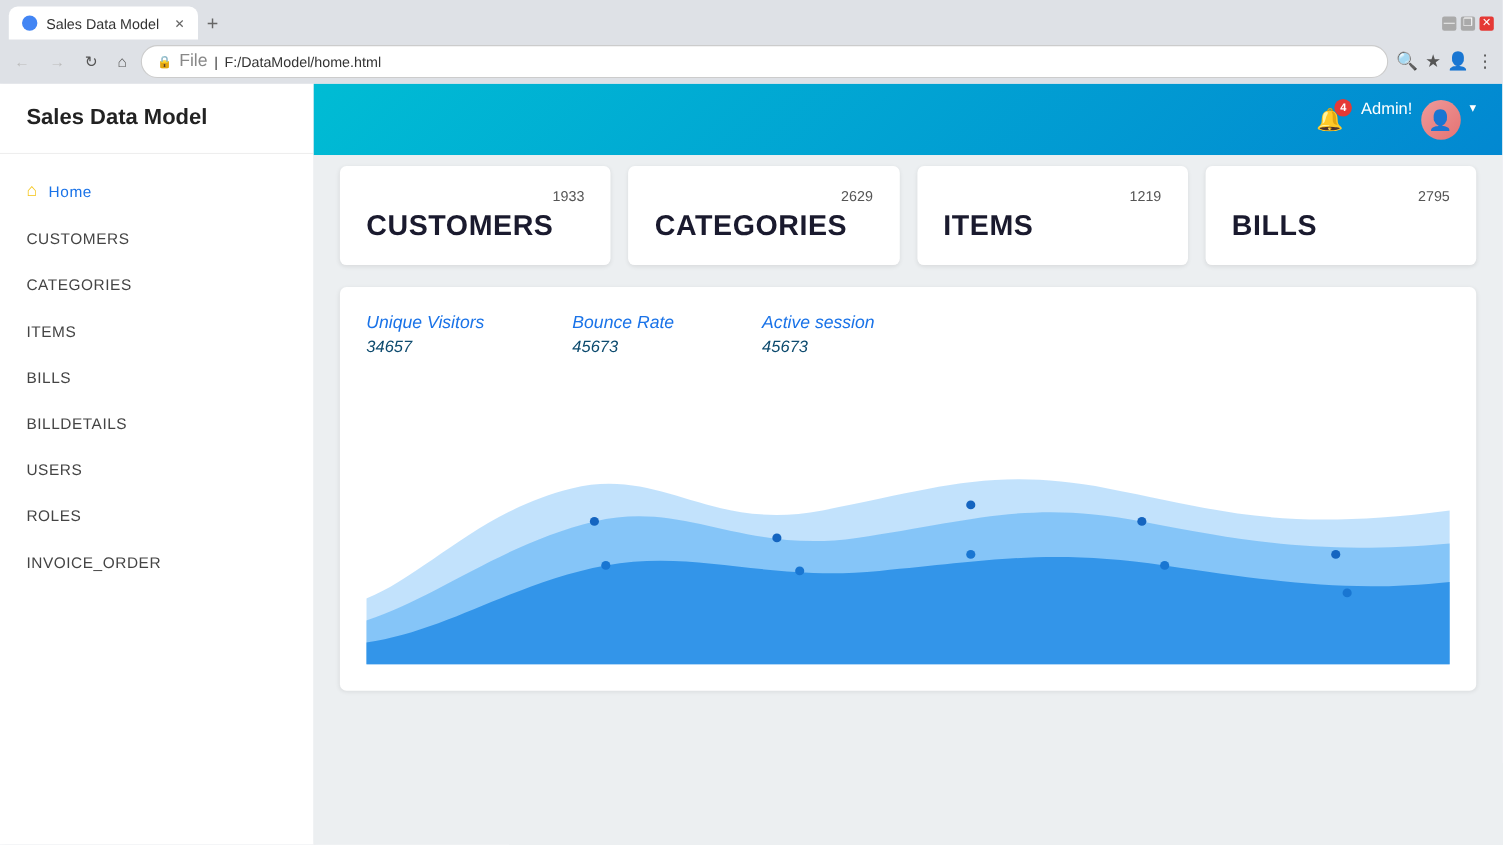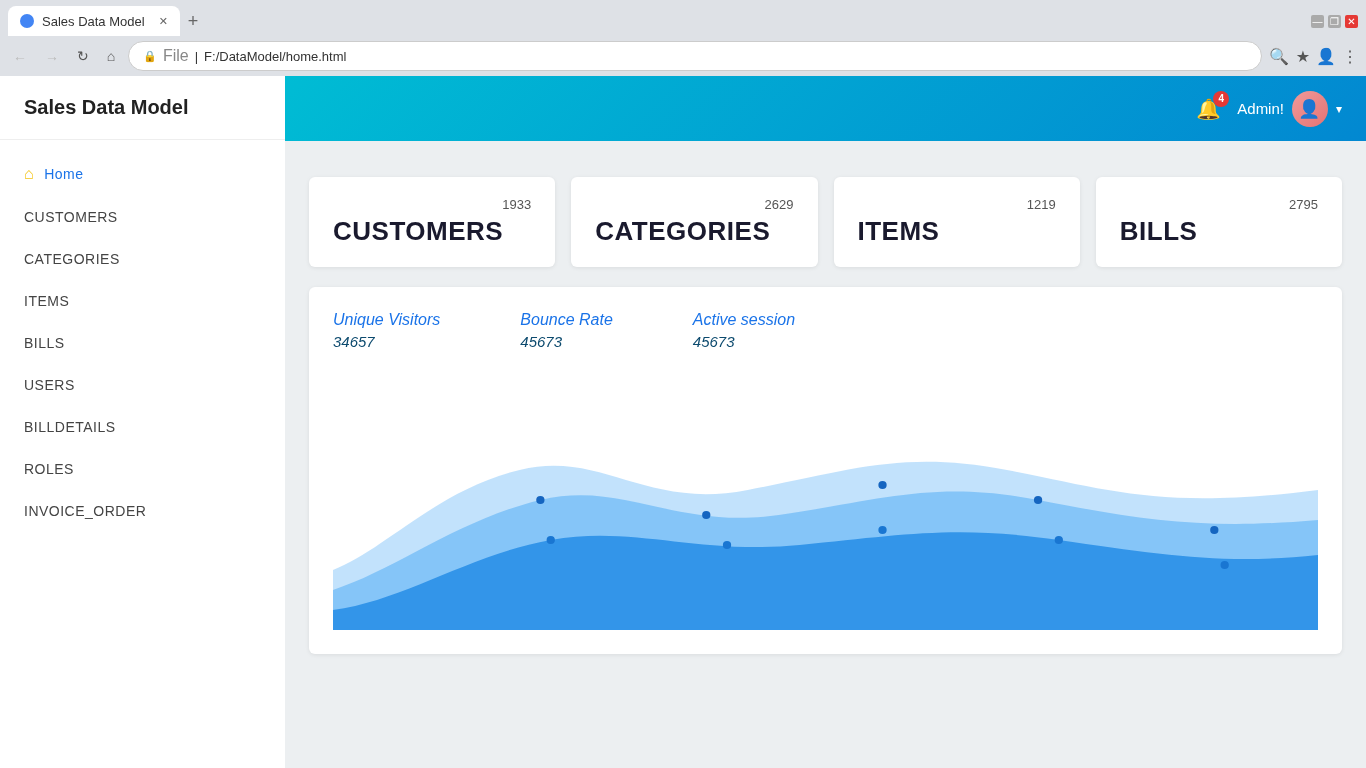--- a/index.html
+++ b/index.html
@@ -192,21 +192,21 @@
       width: 16px;
       height: 16px;
       font-size: 10px;
       display: flex;
       align-items: center;
       justify-content: center;
       font-weight: bold;
     }
     .header-user {
       display: flex;
-      align-items: center;
+      align-items: flex-start;
       gap: 8px;
       cursor: pointer;
       color: white;
     }
     .user-name { font-size: 15px; font-weight: 500; }
     .avatar-icon {
       width: 36px;
       height: 36px;
       border-radius: 50%;
       background: linear-gradient(135deg, #ef9a9a, #e57373);
@@ -214,21 +214,21 @@
       align-items: center;
       justify-content: center;
       font-size: 18px;
       color: white;
     }
     .header-dropdown { color: white; font-size: 12px; }
 
     
     .content {
       flex: 1;
-      padding: 36px 24px;
+      padding: 10px 24px;
       overflow-y: auto;
       background: #eceff1;
     }
 
     
     .stats-row {
       display: grid;
       grid-template-columns: repeat(4, 1fr);
       gap: 16px;
       margin-bottom: 20px;
@@ -339,24 +339,24 @@
       <div class="sidebar-item">
         <span>CATEGORIES</span>
       </div>
       <div class="sidebar-item">
         <span>ITEMS</span>
       </div>
       <div class="sidebar-item">
         <span>BILLS</span>
       </div>
       <div class="sidebar-item">
+        <span>BILLDETAILS</span>
+      </div>
+      <div class="sidebar-item">
         <span>USERS</span>
-      </div>
-      <div class="sidebar-item">
-        <span>BILLDETAILS</span>
       </div>
       <div class="sidebar-item">
         <span>ROLES</span>
       </div>
       <div class="sidebar-item">
         <span>INVOICE_ORDER</span>
       </div>
     </nav>
   </div>
 

